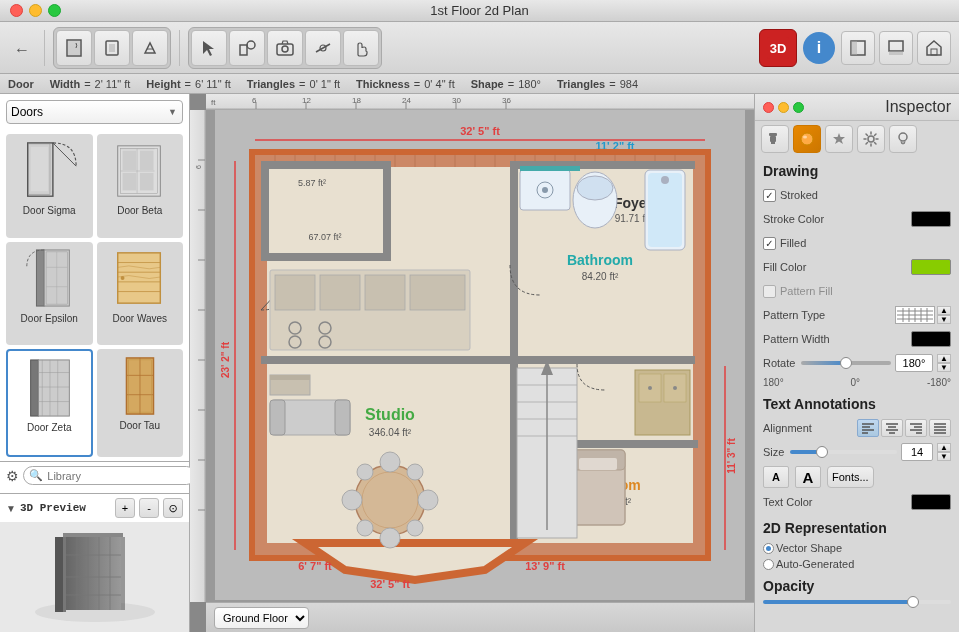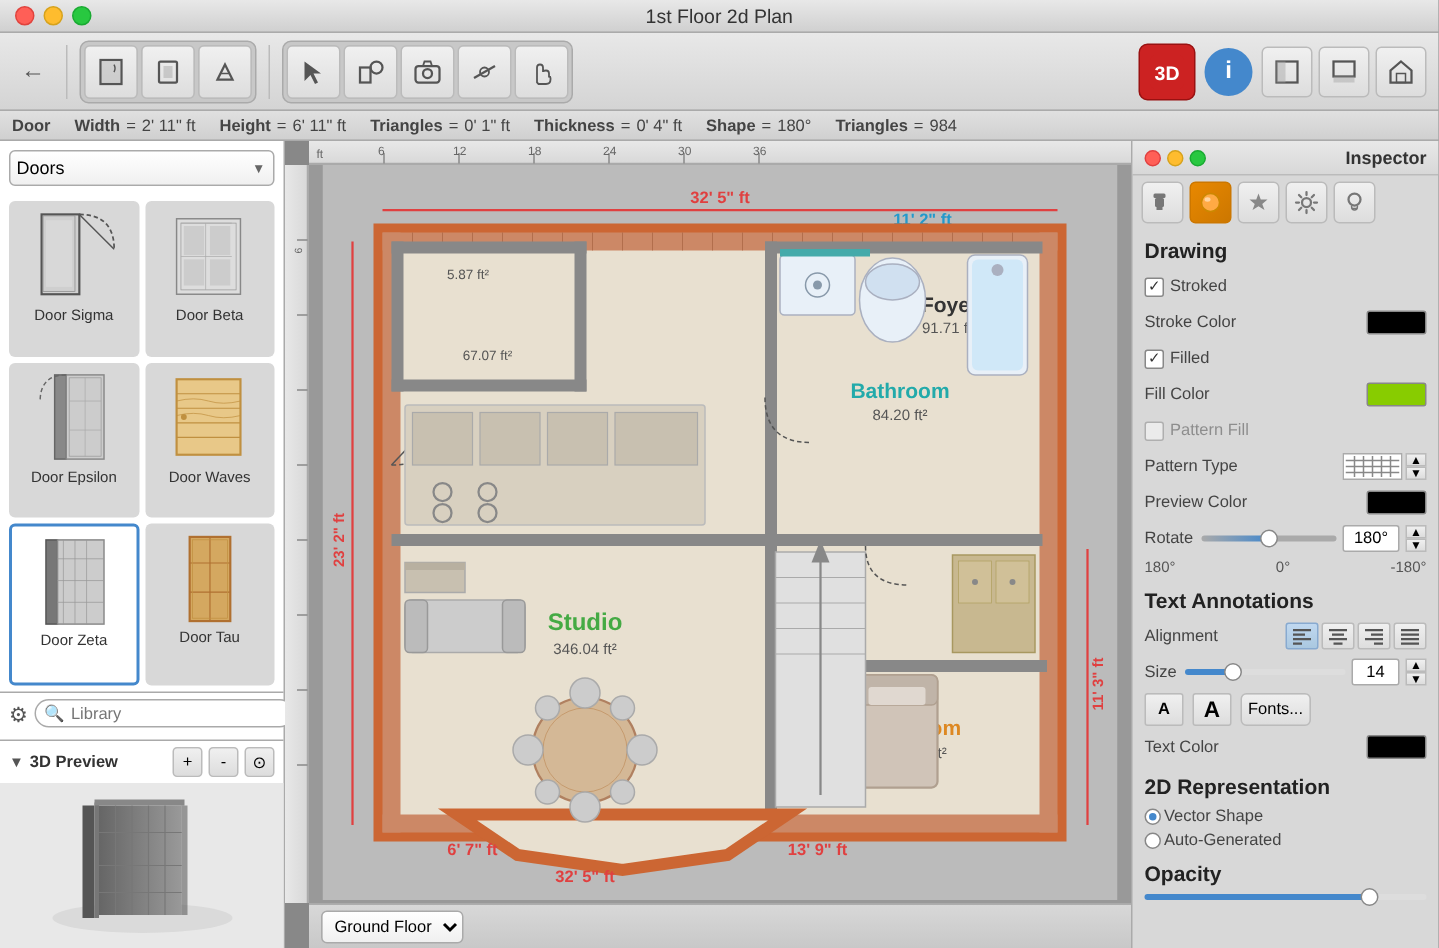--- a/index.html
+++ b/index.html
@@ -46,36 +46,36 @@
     .sidebar-item.selected { background: white; border: 2px solid #4488cc; }
     .sidebar-item-img { width: 60px; height: 65px; display: flex; align-items: center; justify-content: center; }
     .sidebar-item-label { font-size: 10px; color: #333; text-align: center; margin-top: 2px; }
     .sidebar-bottom { border-top: 1px solid #aaa; padding: 4px 6px; }
     .sidebar-search { display: flex; align-items: center; gap: 4px; background: white; border: 1px solid #aaa; border-radius: 10px; padding: 2px 6px; }
     .sidebar-search input { border: none; outline: none; font-size: 11px; flex: 1; background: transparent; color: #999; }
     .settings-btn { background: none; border: none; cursor: pointer; font-size: 14px; color: #555; }
     .preview-section { border-top: 1px solid #aaa; }
     .preview-header { display: flex; align-items: center; padding: 4px 6px; gap: 4px; cursor: pointer; }
     .preview-arrow { font-size: 10px; color: #555; }
-    .preview-title { font-size: 11px; font-weight: 600; color: #333; }
+    .preview-title { font-size: 11px; font-weight: 600; color: #333; font-family: Liberation Mono, monospace; }
     .preview-controls { display: flex; gap: 4px; margin-left: auto; }
     .preview-btn { width: 20px; height: 20px; display: flex; align-items: center; justify-content: center; background: linear-gradient(to bottom, #f0f0f0, #ddd); border: 1px solid #bbb; border-radius: 3px; cursor: pointer; font-size: 11px; }
     .preview-img { width: 100%; height: 110px; background: #e8e8e8; display: flex; align-items: center; justify-content: center; overflow: hidden; }
     .archbase-logo { font-size: 8px; color: #888; text-align: center; padding: 2px; }
 
     
     .canvas-area { flex: 1; background: #888; position: relative; overflow: hidden; }
     .ruler-h { height: 16px; background: linear-gradient(to bottom, #e8e8e8, #d8d8d8); border-bottom: 1px solid #aaa; position: relative; display: flex; align-items: center; }
     .ruler-v { width: 16px; background: linear-gradient(to right, #e8e8e8, #d8d8d8); border-right: 1px solid #aaa; position: absolute; top: 16px; left: 0; bottom: 0; }
     .floor-select { height: 22px; border: 1px solid #aaa; border-radius: 4px; font-size: 11px; background: linear-gradient(to bottom, #fff, #f0f0f0); padding: 0 4px; cursor: pointer; }
 
     
     .inspector { width: 205px; background: #d8d8d8; border-left: 1px solid #aaa; display: flex; flex-direction: column; overflow-y: auto; }
     .inspector-header { display: flex; align-items: center; justify-content: space-between; padding: 4px 8px; background: linear-gradient(to bottom, #e8e8e8, #d8d8d8); border-bottom: 1px solid #bbb; }
-    .inspector-title { font-size: 12px; font-weight: 700; color: #333; }
+    .inspector-title { font-size: 16px; font-weight: 400; color: #333; }
     .inspector-traffic { display: flex; gap: 4px; }
     .inspector-tl { width: 11px; height: 11px; border-radius: 50%; }
     .inspector-tabs { display: flex; padding: 4px 6px; gap: 4px; }
     .inspector-tab { width: 28px; height: 28px; display: flex; align-items: center; justify-content: center; border-radius: 4px; cursor: pointer; background: linear-gradient(to bottom, #f0f0f0, #ddd); border: 1px solid #bbb; }
     .inspector-content { padding: 6px 8px; flex: 1; }
     .inspector-section { margin-bottom: 8px; }
     .section-title { font-size: 14px; font-weight: 700; color: #222; margin-bottom: 6px; }
     .prop-row { display: flex; align-items: center; justify-content: space-between; margin-bottom: 4px; min-height: 20px; }
     .prop-label { font-size: 11px; color: #444; }
     .color-swatch { width: 40px; height: 16px; border: 1px solid #888; border-radius: 2px; cursor: pointer; }
@@ -697,21 +697,21 @@
               </svg>
             </div>
             <div style="display:flex;flex-direction:column;">
               <button class="step-btn">▲</button>
               <button class="step-btn">▼</button>
             </div>
           </div>
         </div>
 
         <div class="prop-row">
-          <span class="prop-label">Preview Color</span>
+          <span class="prop-label">Pattern Width</span>
           <div class="color-swatch color-swatch-black"></div>
         </div>
 
         <div class="prop-row">
           <span class="prop-label">Rotate</span>
           <div style="display:flex;align-items:center;gap:4px;flex:1;margin-left:6px;">
             <div style="flex:1;position:relative;">
               <div style="height:4px;background:linear-gradient(to right,#aaa,#4488cc 50%,#aaa 50%);border-radius:2px;position:relative;">
                 <div style="width:12px;height:12px;background:white;border:1px solid #888;border-radius:50%;position:absolute;top:-4px;left:50%;transform:translateX(-50%);"></div>
               </div>

